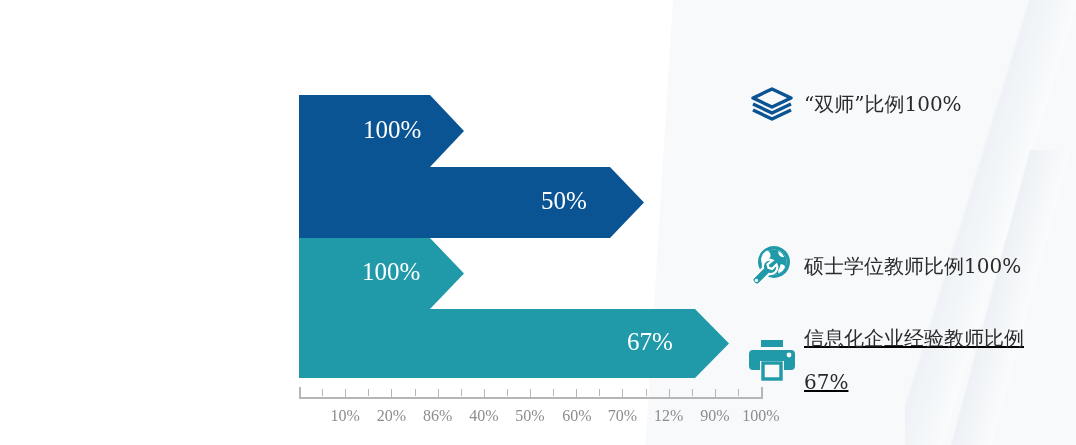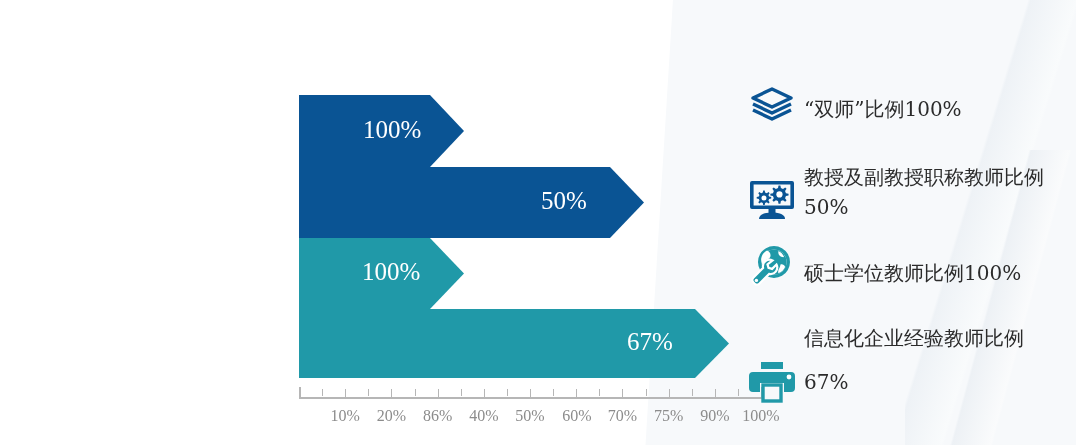--- a/index.html
+++ b/index.html
@@ -78,21 +78,21 @@
   .axis-labels{position:absolute;left:0;top:24px;width:464px;height:28px;}
   .axis-lab{
     position:absolute;top:0;transform:translateX(-50%);
     color:#8c8c8c;font-size:16px;
     font-family:"Liberation Serif","DejaVu Serif",serif;
     white-space:nowrap;
   }
 
   
   .legend{position:absolute;left:744px;top:76px;width:320px;height:330px;}
-  .legend-row{position:absolute;display:flex;align-items:flex-end;width:320px;}
+  .legend-row{position:absolute;display:flex;align-items:center;width:320px;}
   .legend-icon{width:56px;flex:0 0 56px;display:flex;align-items:center;justify-content:center;}
   .legend-text{
     flex:1;color:#2b2b2b;font-size:20px;line-height:30px;
     font-family:"DejaVu Serif","Liberation Serif",serif;
     padding-left:4px;
   }
   .legend-text.loose{line-height:44px;}
 </style>
 </head>
 <body>
@@ -163,21 +163,21 @@
           <div class="tick major" style="left: 462px;"></div>
         </div>
       <div class="axis-labels" id="axis-labels">
           <div class="axis-lab" style="left: 46.2px;">10%</div>
           <div class="axis-lab" style="left: 92.4px;">20%</div>
           <div class="axis-lab" style="left: 138.6px;">86%</div>
           <div class="axis-lab" style="left: 184.8px; text-align: center;">40%</div>
           <div class="axis-lab" style="left: 231px;">50%</div>
           <div class="axis-lab" style="left: 278px;">60%</div>
           <div class="axis-lab" style="left: 323.4px;">70%</div>
-          <div class="axis-lab" style="left: 369.6px;">75%</div>
+          <div class="axis-lab" style="left: 369.6px;">12%</div>
           <div class="axis-lab" style="left: 415.8px;">90%</div>
           <div class="axis-lab" style="left: 462px;">100%</div>
         </div>
     </div>
   </div>
 
 
   <div class="legend">
 
     <div class="legend-row" style="top:8px;">
@@ -186,56 +186,39 @@
           <g fill="none" stroke="#0a5494" stroke-width="3.4" stroke-linejoin="round">
             <polygon points="22,5 41,14 22,23 3,14"></polygon>
             <polyline points="3,20 22,29 41,20"></polyline>
             <polyline points="3,26 22,35 41,26"></polyline>
           </g>
         </svg>
       </span>
       <span class="legend-text">“双师”比例100%</span>
     </div>
 
-    <div class="legend-row" style="top:86px;">
-      <span class="legend-icon">
-        <svg width="46" height="44" viewBox="0 0 46 44">
-          <g fill="#0a5494">
-            <path d="M3 3 h40 a2 2 0 0 1 2 2 v24 a2 2 0 0 1 -2 2 h-40 a2 2 0 0 1 -2 -2 v-24 a2 2 0 0 1 2 -2 z
-                     M4.6 6.6 v20.8 h36.8 v-20.8 z"></path>
-            <path d="M19.5 31 h7 v4 h-7 z"></path>
-            <path d="M10 41 c0 -4 4.5 -6.5 13 -6.5 c8.5 0 13 2.5 13 6.5 z"></path>
-            <path d="M29.5 7.5 l1.9 0 l.5 2.6 l2.1 .9 l2.2 -1.5 l1.35 1.35 l-1.5 2.2 l.9 2.1 l2.6 .5 l0 1.9 l-2.6 .5 l-.9 2.1 l1.5 2.2 l-1.35 1.35 l-2.2 -1.5 l-2.1 .9 l-.5 2.6 l-1.9 0 l-.5 -2.6 l-2.1 -.9 l-2.2 1.5 l-1.35 -1.35 l1.5 -2.2 l-.9 -2.1 l-2.6 -.5 l0 -1.9 l2.6 -.5 l.9 -2.1 l-1.5 -2.2 l1.35 -1.35 l2.2 1.5 l2.1 -.9 z"></path>
-            <circle cx="30.45" cy="16.45" r="3.1" fill="#ffffff"></circle>
-            <path d="M14.2 12.5 l1.5 0 l.4 2.1 l1.7 .7 l1.75 -1.2 l1.06 1.06 l-1.2 1.75 l.7 1.7 l2.1 .4 l0 1.5 l-2.1 .4 l-.7 1.7 l1.2 1.75 l-1.06 1.06 l-1.75 -1.2 l-1.7 .7 l-.4 2.1 l-1.5 0 l-.4 -2.1 l-1.7 -.7 l-1.75 1.2 l-1.06 -1.06 l1.2 -1.75 l-.7 -1.7 l-2.1 -.4 l0 -1.5 l2.1 -.4 l.7 -1.7 l-1.2 -1.75 l1.06 -1.06 l1.75 1.2 l1.7 -.7 z"></path>
-            <circle cx="14.95" cy="20.05" r="2.5" fill="#ffffff"></circle>
-          </g>
-        </svg>
-      </span>
-      <span class="legend-text">教授及副教授职称教师比例50%</span>
-    </div>
 
     <div class="legend-row" style="top:168px;">
       <span class="legend-icon">
         <svg width="44" height="44" viewBox="0 0 44 44">
           <g fill="#2099a8">
             <path d="M24 2 a16 16 0 1 1 -.01 0 z M24 5.4 a12.6 12.6 0 1 0 .01 0 z"></path>
             <path d="M24 5.4 a12.6 12.6 0 0 1 12.6 12.6 a12.6 12.6 0 0 1 -12.6 12.6 a12.6 12.6 0 0 1 -12.6 -12.6 a12.6 12.6 0 0 1 12.6 -12.6 z" fill="#2099a8"></path>
             <path d="M17 6.5 c3 1.2 4.2 4 3.2 6.5 c-1 2.6 -4.4 2.2 -5.6 4.6 c-1 2 .4 3.6 .1 5.4 c-2.6 -2.2 -4 -5.6 -3.4 -9 c.5 -3.2 2.7 -6 5.7 -7.5 z" fill="#ffffff"></path>
             <path d="M28.5 7 c2.6 1.2 4.6 3.4 5.6 6.1 c-1.6 .3 -3.4 -.3 -4.6 -1.6 c-1.2 -1.3 -1.4 -3.1 -1 -4.5 z" fill="#ffffff"></path>
             <path d="M30.5 20.5 c2 -.6 4 .5 4.6 2.4 c-1.2 3 -3.7 5.3 -6.8 6.3 c-.4 -1.8 .1 -3.6 1 -5 c.6 -1 1 -2.4 1.2 -3.7 z" fill="#ffffff"></path>
             <path d="M22.5 16.5 a6.6 6.6 0 0 0 -9.4 7.4 l-9.8 9.8 a3.2 3.2 0 0 0 0 4.6 l1.4 1.4 a3.2 3.2 0 0 0 4.6 0 l9.8 -9.8 a6.6 6.6 0 0 0 7.4 -9.4 l-4.4 4.4 l-3.6 -1 l-1 -3.6 z" fill="#2099a8" stroke="#ffffff" stroke-width="2.2"></path>
             <circle cx="6.4" cy="36.4" r="1.7" fill="#ffffff"></circle>
           </g>
         </svg>
       </span>
       <span class="legend-text">硕士学位教师比例100%</span>
     </div>
 
-    <div class="legend-row" style="top:240px;">
+    <div class="legend-row" style="top:240px;text-decoration:underline;">
       <span class="legend-icon">
         <svg width="48" height="44" viewBox="0 0 48 44">
           <g fill="#2099a8">
             <rect x="13" y="2" width="22" height="7"></rect>
             <path d="M5 12 h38 a4 4 0 0 1 4 4 v12 a4 4 0 0 1 -4 4 h-7 v-9 h-24 v9 h-7 a4 4 0 0 1 -4 -4 v-12 a4 4 0 0 1 4 -4 z"></path>
             <circle cx="41" cy="17" r="2.4" fill="#ffffff"></circle>
             <rect x="15" y="25" width="18" height="16" fill="none" stroke="#2099a8" stroke-width="3.4"></rect>
           </g>
         </svg>
       </span>

